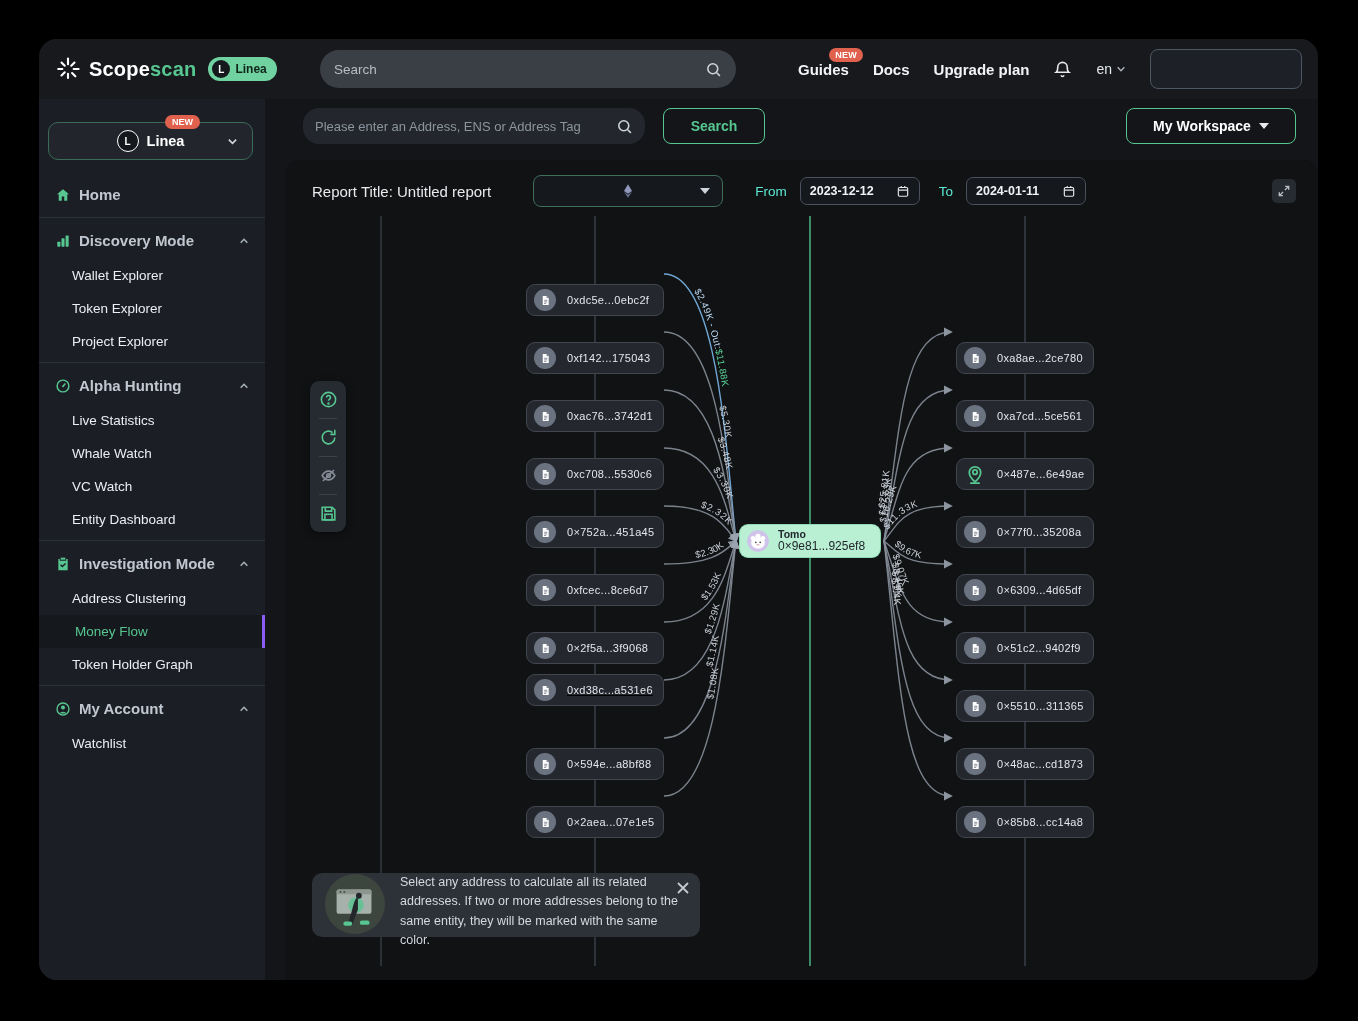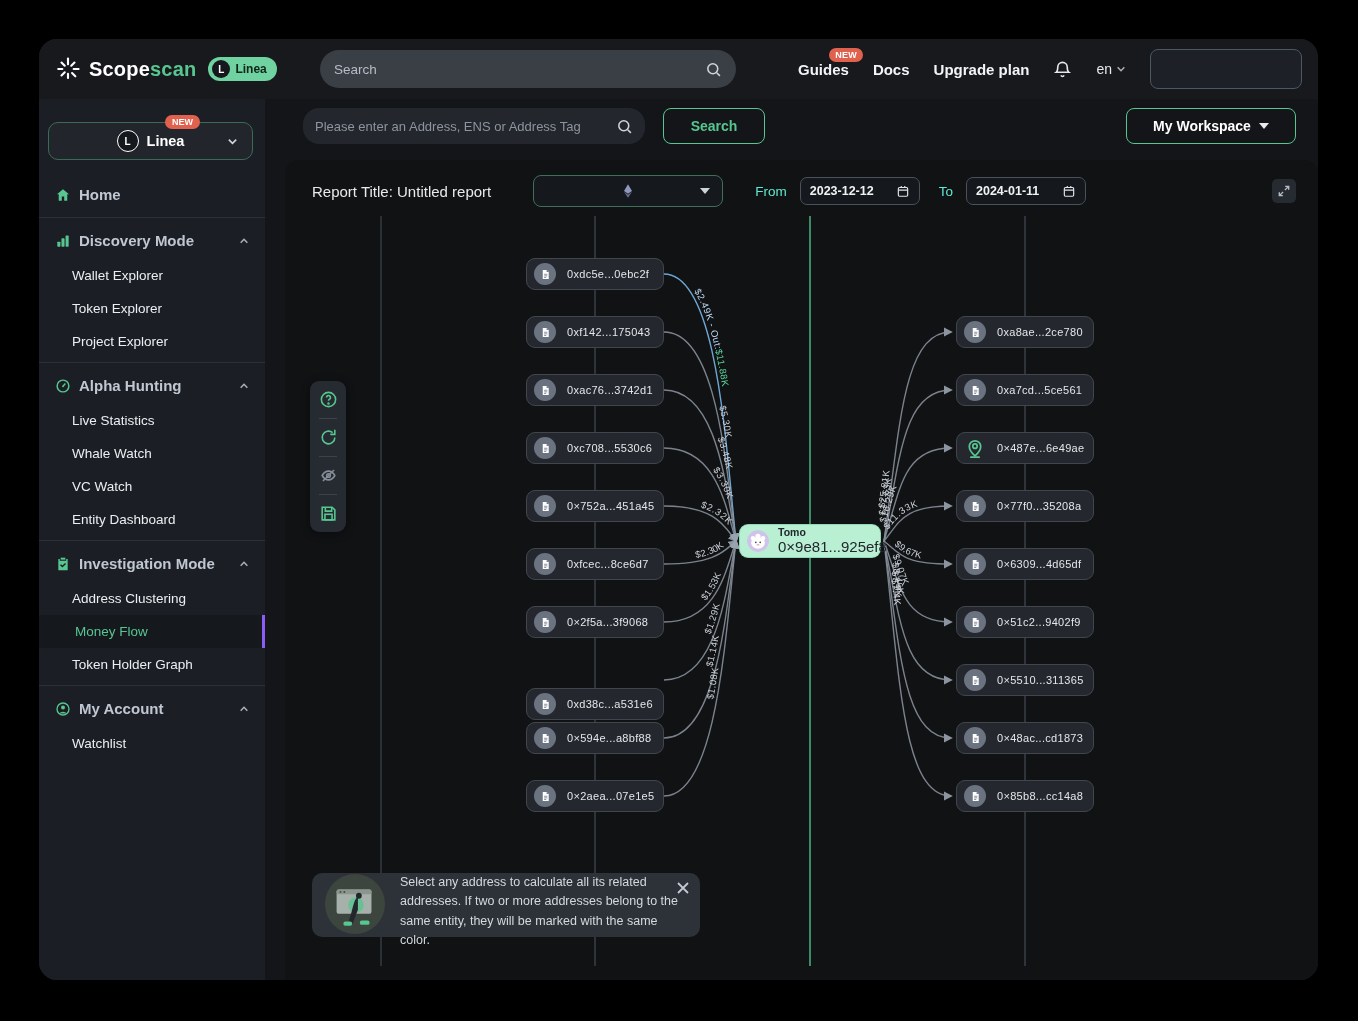--- a/index.html
+++ b/index.html
@@ -63,30 +63,30 @@
   .from-to-label{font-size:13.5px;color:#5eead4;}
   .date-box{width:120px;height:28px;border:1px solid #4a515c;border-radius:7px;background:#15181c;display:flex;align-items:center;justify-content:space-between;padding:0 9px;box-sizing:border-box;cursor:pointer;}
   .date-box .d{font-size:12.5px;font-weight:600;color:#f0f2f4;}
   .date-box .cal{width:14px;height:14px;color:#e2e5e9;}
   .fs-btn{margin-left:auto;margin-right:22px;width:24px;height:24px;border-radius:5px;background:#262a31;display:flex;align-items:center;justify-content:center;cursor:pointer;}
   .fs-btn svg{width:14px;height:14px;color:#b6bdc6;}
 
   .canvas{position:absolute;left:0;top:56px;width:1033px;height:765px;overflow:hidden;}
   .canvas svg.flow{position:absolute;left:0;top:0;}
   .gnode{position:absolute;width:138px;height:32px;background:#24282e;border:1px solid #41464e;border-radius:9px;
-    display:flex;align-items:center;box-sizing:border-box;cursor:pointer;}
+    display:flex;align-items:center;box-sizing:border-box;cursor:pointer;margin-top:26px;}
   .gnode .nc{width:22px;height:22px;border-radius:50%;background:#6b7380;margin-left:7px;display:flex;align-items:center;justify-content:center;flex:0 0 auto;}
   .gnode .nc svg{width:11px;height:11px;}
   .gnode .pin{width:22px;height:22px;margin-left:7px;display:flex;align-items:center;justify-content:center;flex:0 0 auto;}
   .gnode .na{margin-left:11px;font-size:11px;color:#e3e6ea;letter-spacing:.3px;white-space:nowrap;}
   .tomo{position:absolute;width:140px;height:32px;background:#b9efd2;border-radius:8px;display:flex;align-items:center;cursor:pointer;box-shadow:0 0 0 1px #8fd9b4;}
   .tomo .av{width:22px;height:22px;border-radius:50%;overflow:hidden;margin-left:7px;flex:0 0 auto;}
   .tomo .tt{margin-left:9px;display:flex;flex-direction:column;line-height:1.15;}
   .tomo .tname{font-size:10.5px;font-weight:700;color:#22272e;}
-  .tomo .taddr{font-size:15px;color:#22272e;}
+  .tomo .taddr{font-size:12px;color:#22272e;}
 
   .g-toolbar{position:absolute;left:25px;top:165px;width:36px;background:#262a31;border-radius:9px;box-shadow:0 2px 8px rgba(0,0,0,.45);
     display:flex;flex-direction:column;align-items:center;padding:9px 0;}
   .g-toolbar .t-ic{width:19px;height:19px;color:#57c690;cursor:pointer;}
   .g-toolbar .t-ic.muted{color:#858d98;}
   .g-toolbar .t-div{width:18px;height:1px;background:#3c424b;margin:9px 0;}
 
   .hint-card{position:absolute;left:27px;top:657px;width:388px;height:64px;background:#2d3138;border-radius:10px;display:flex;align-items:flex-start;z-index:6;}
   .hint-ill{width:62px;height:62px;margin-left:12px;flex:0 0 auto;}
   .hint-tx{margin:0 14px 0 14px;font-size:12.5px;line-height:1.55;color:#d4d9df;}
@@ -460,21 +460,21 @@
                 <path fill="#6b7380" d="M14.5 2L19 6.5h-4.5z"></path>
                 <g stroke="#6b7380" stroke-width="1.7">
                   <line x1="9" y1="11.5" x2="16" y2="11.5"></line>
                   <line x1="9" y1="15" x2="16" y2="15"></line>
                   <line x1="9" y1="18.5" x2="13.5" y2="18.5"></line>
                 </g>
               </svg>
             </span>
             <span class="na">0×2f5a...3f9068</span>
           </div>
-          <div class="gnode" style="left: 241px; top: 472px;">
+          <div class="gnode" style="left: 241px; top: 432px; text-decoration: underline;">
             <span class="nc">
               <svg viewBox="0 0 24 24">
                 <path fill="#fff" d="M6 2h8.5L19 6.5V22H6z"></path>
                 <path fill="#6b7380" d="M14.5 2L19 6.5h-4.5z"></path>
                 <g stroke="#6b7380" stroke-width="1.7">
                   <line x1="9" y1="11.5" x2="16" y2="11.5"></line>
                   <line x1="9" y1="15" x2="16" y2="15"></line>
                   <line x1="9" y1="18.5" x2="13.5" y2="18.5"></line>
                 </g>
               </svg>

